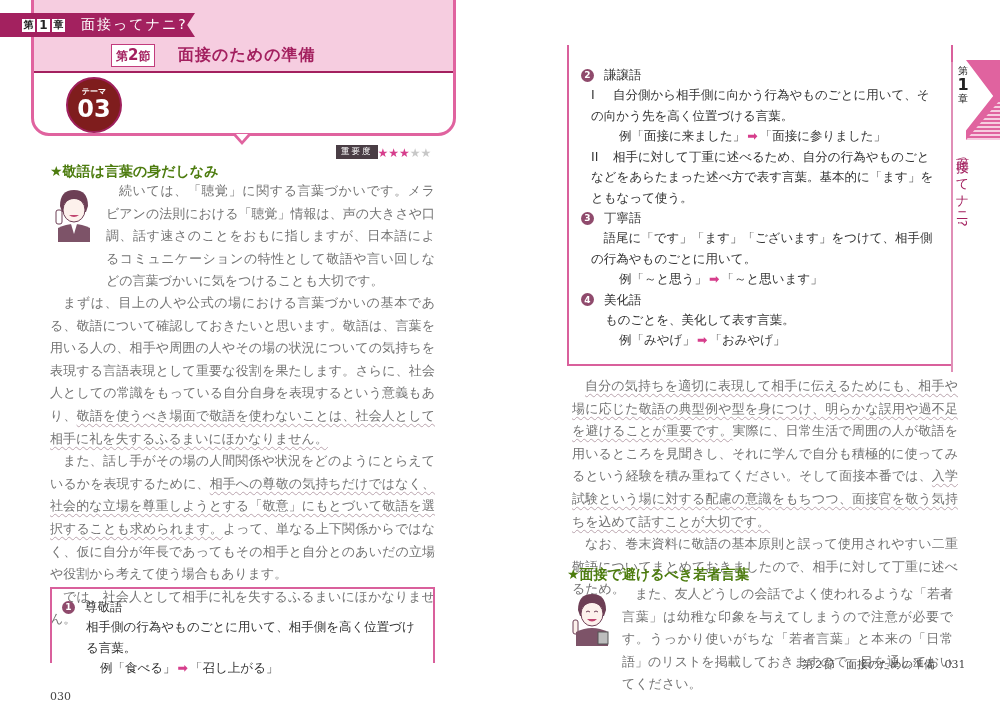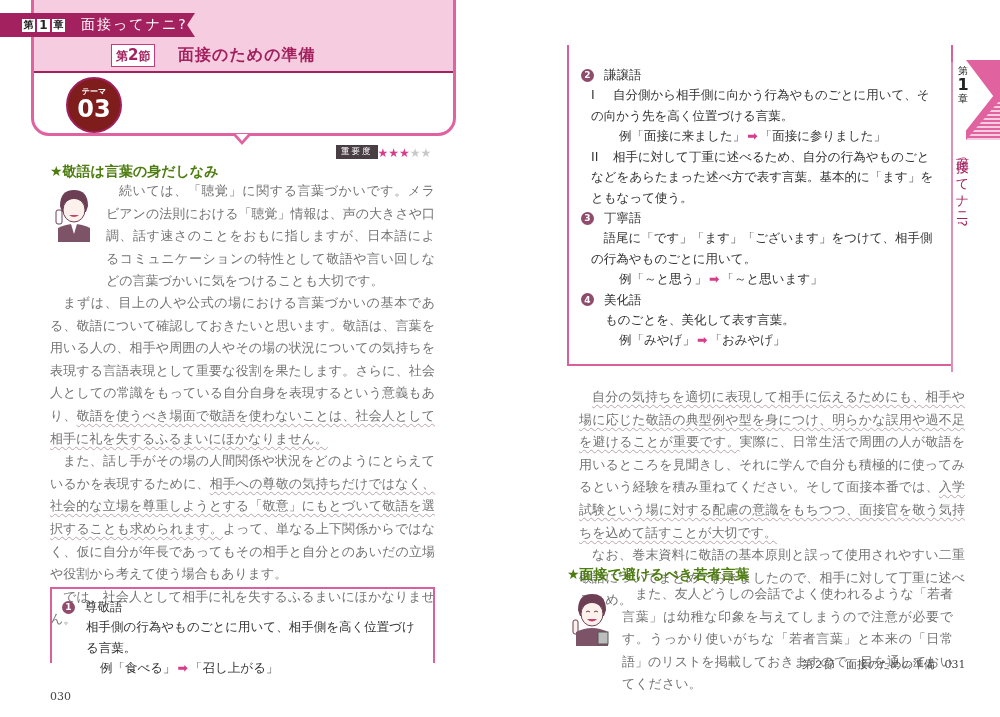--- a/index.html
+++ b/index.html
@@ -186,21 +186,21 @@
     <div class="li-head">
       <span class="num-dot">4</span>
       <span>美化語</span>
     </div>
     <div class="li-body">ものごとを、美化して表す言葉。</div>
     <div class="li-ex">
       <span>例</span><span>「みやげ」</span><span class="arrow">➡</span><span>「おみやげ」</span>
     </div>
   </div>
 
-  <div class="body-text" style="left:79px; top:375px; width:386px;margin-top:11px;">
+  <div class="body-text" style="left:72px; top:375px; width:386px;">
     <p><span class="wavy">自分の気持ちを適切に表現して相手に伝えるためにも、相手や場に応じた敬語の典型例や型を身につけ、明らかな誤用や過不足を避けることが重要です。</span><span>実際に、日常生活で周囲の人が敬語を用いるところを見聞きし、それに学んで自分も積極的に使ってみるという経験を積み重ねてください。そして面接本番では、</span><span class="wavy">入学試験という場に対する配慮の意識をもちつつ、面接官を敬う気持ちを込めて話すことが大切です。</span></p>
     <p>なお、巻末資料に敬語の基本原則と誤って使用されやすい二重敬語についてまとめておきましたので、相手に対して丁重に述べるため。</p>
   </div>
 
   <div class="sub-heading" style="left:67px; top:566px;">★面接で避けるべき若者言葉</div>
 
   <svg class="avatar" style="left:70px; top:590px;" viewBox="0 0 44 56">
     <path d="M8 20 Q8 4 22 4 Q36 4 36 20 L34 26 L10 26 Z" fill="#6d3f55"></path>
     <ellipse cx="22" cy="24" rx="11" ry="12" fill="#fdf1ec" stroke="#6d3f55" stroke-width="1"></ellipse>
     <path d="M11 18 Q22 8 33 18 L33 14 Q22 4 11 14 Z" fill="#6d3f55"></path>

